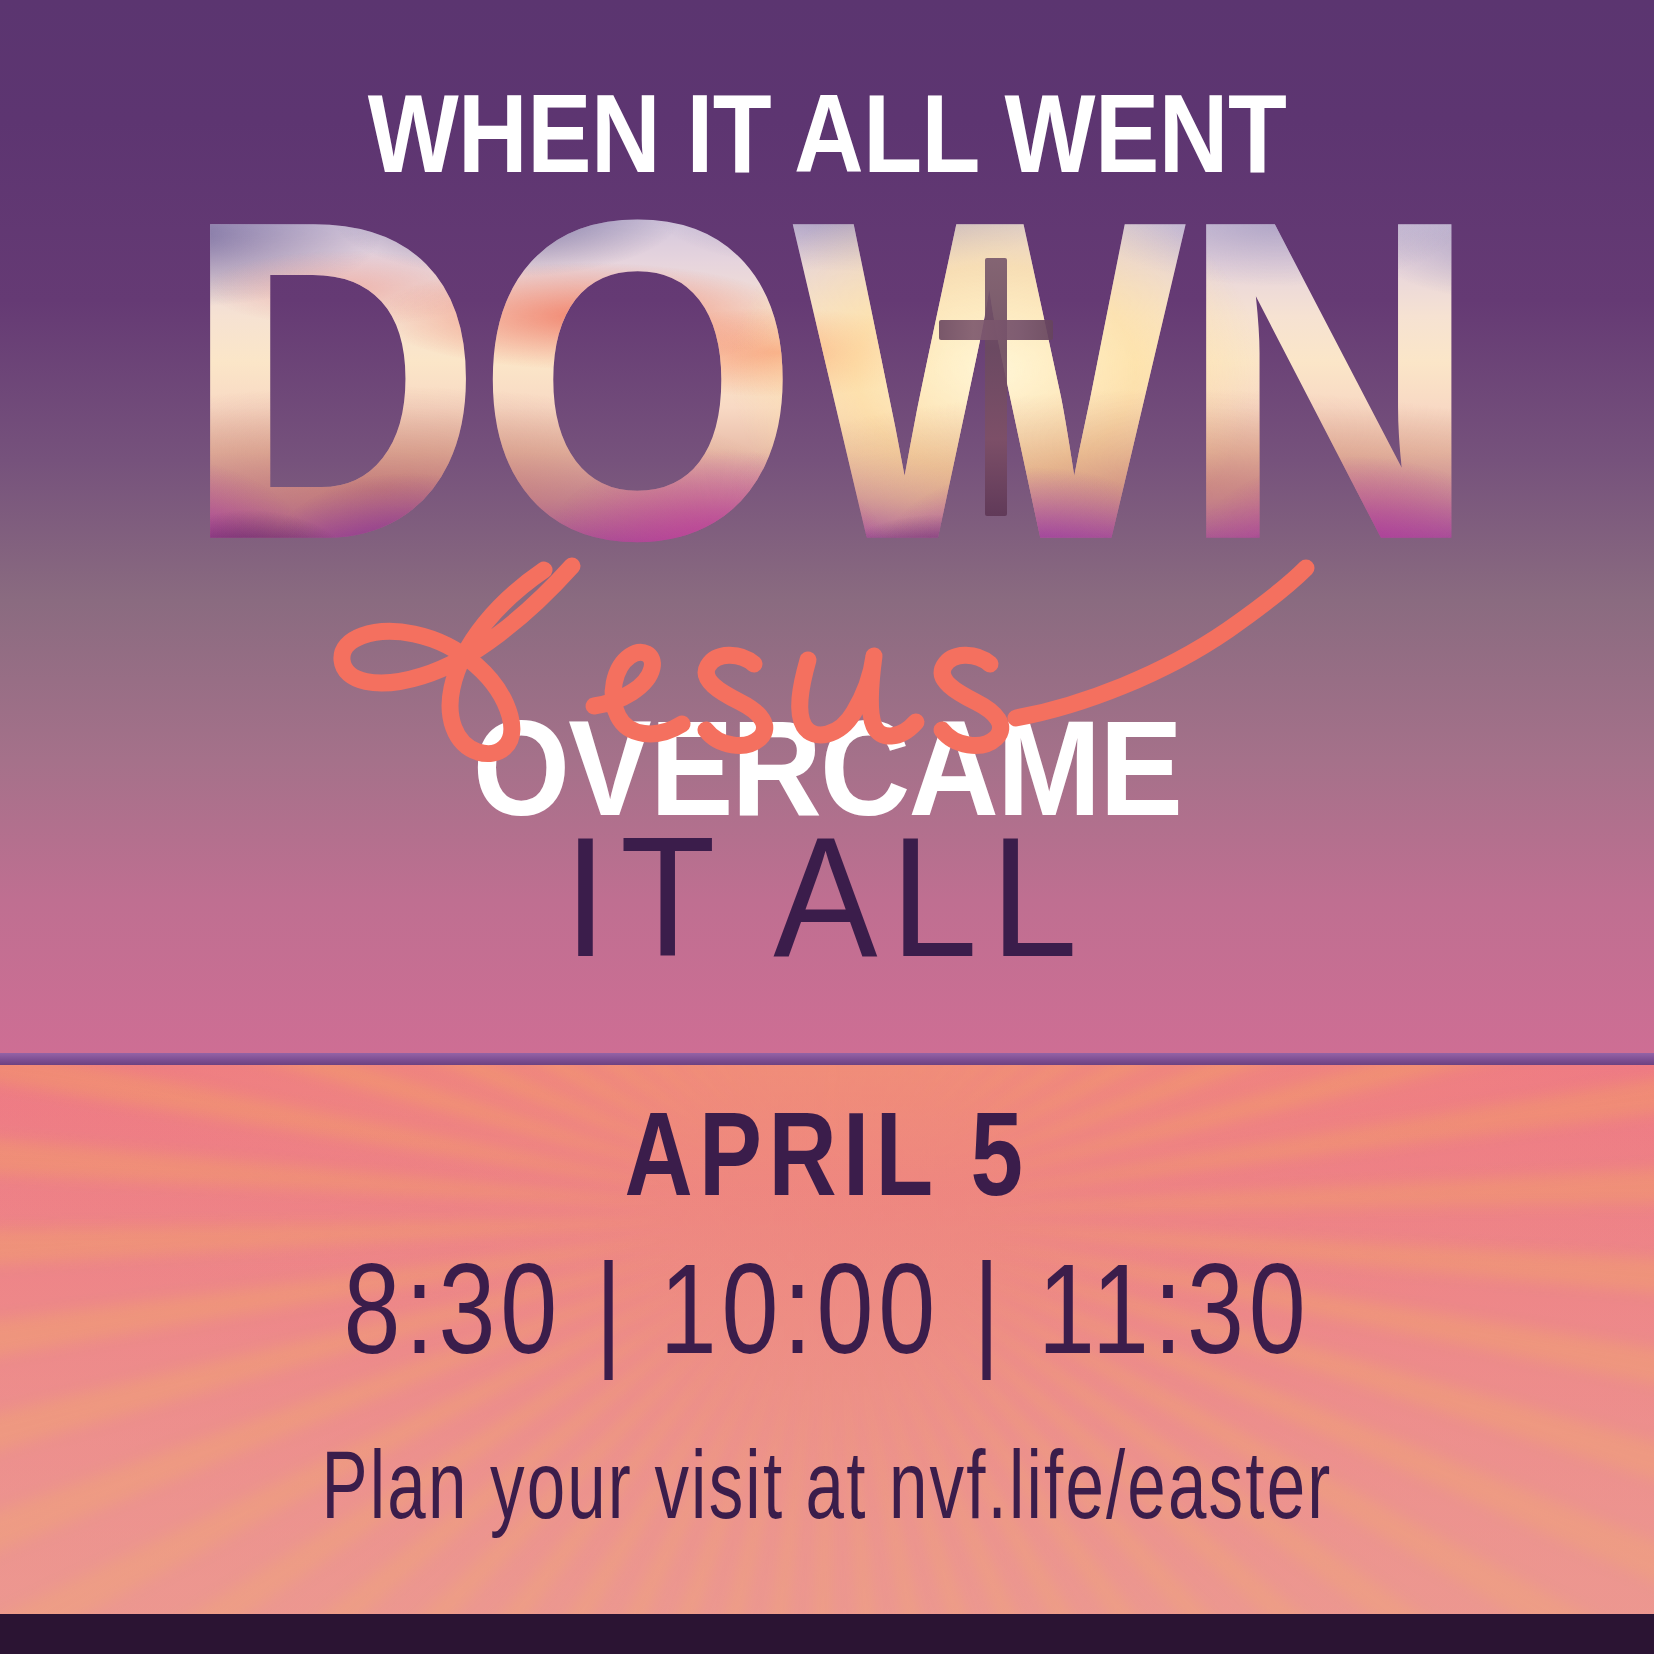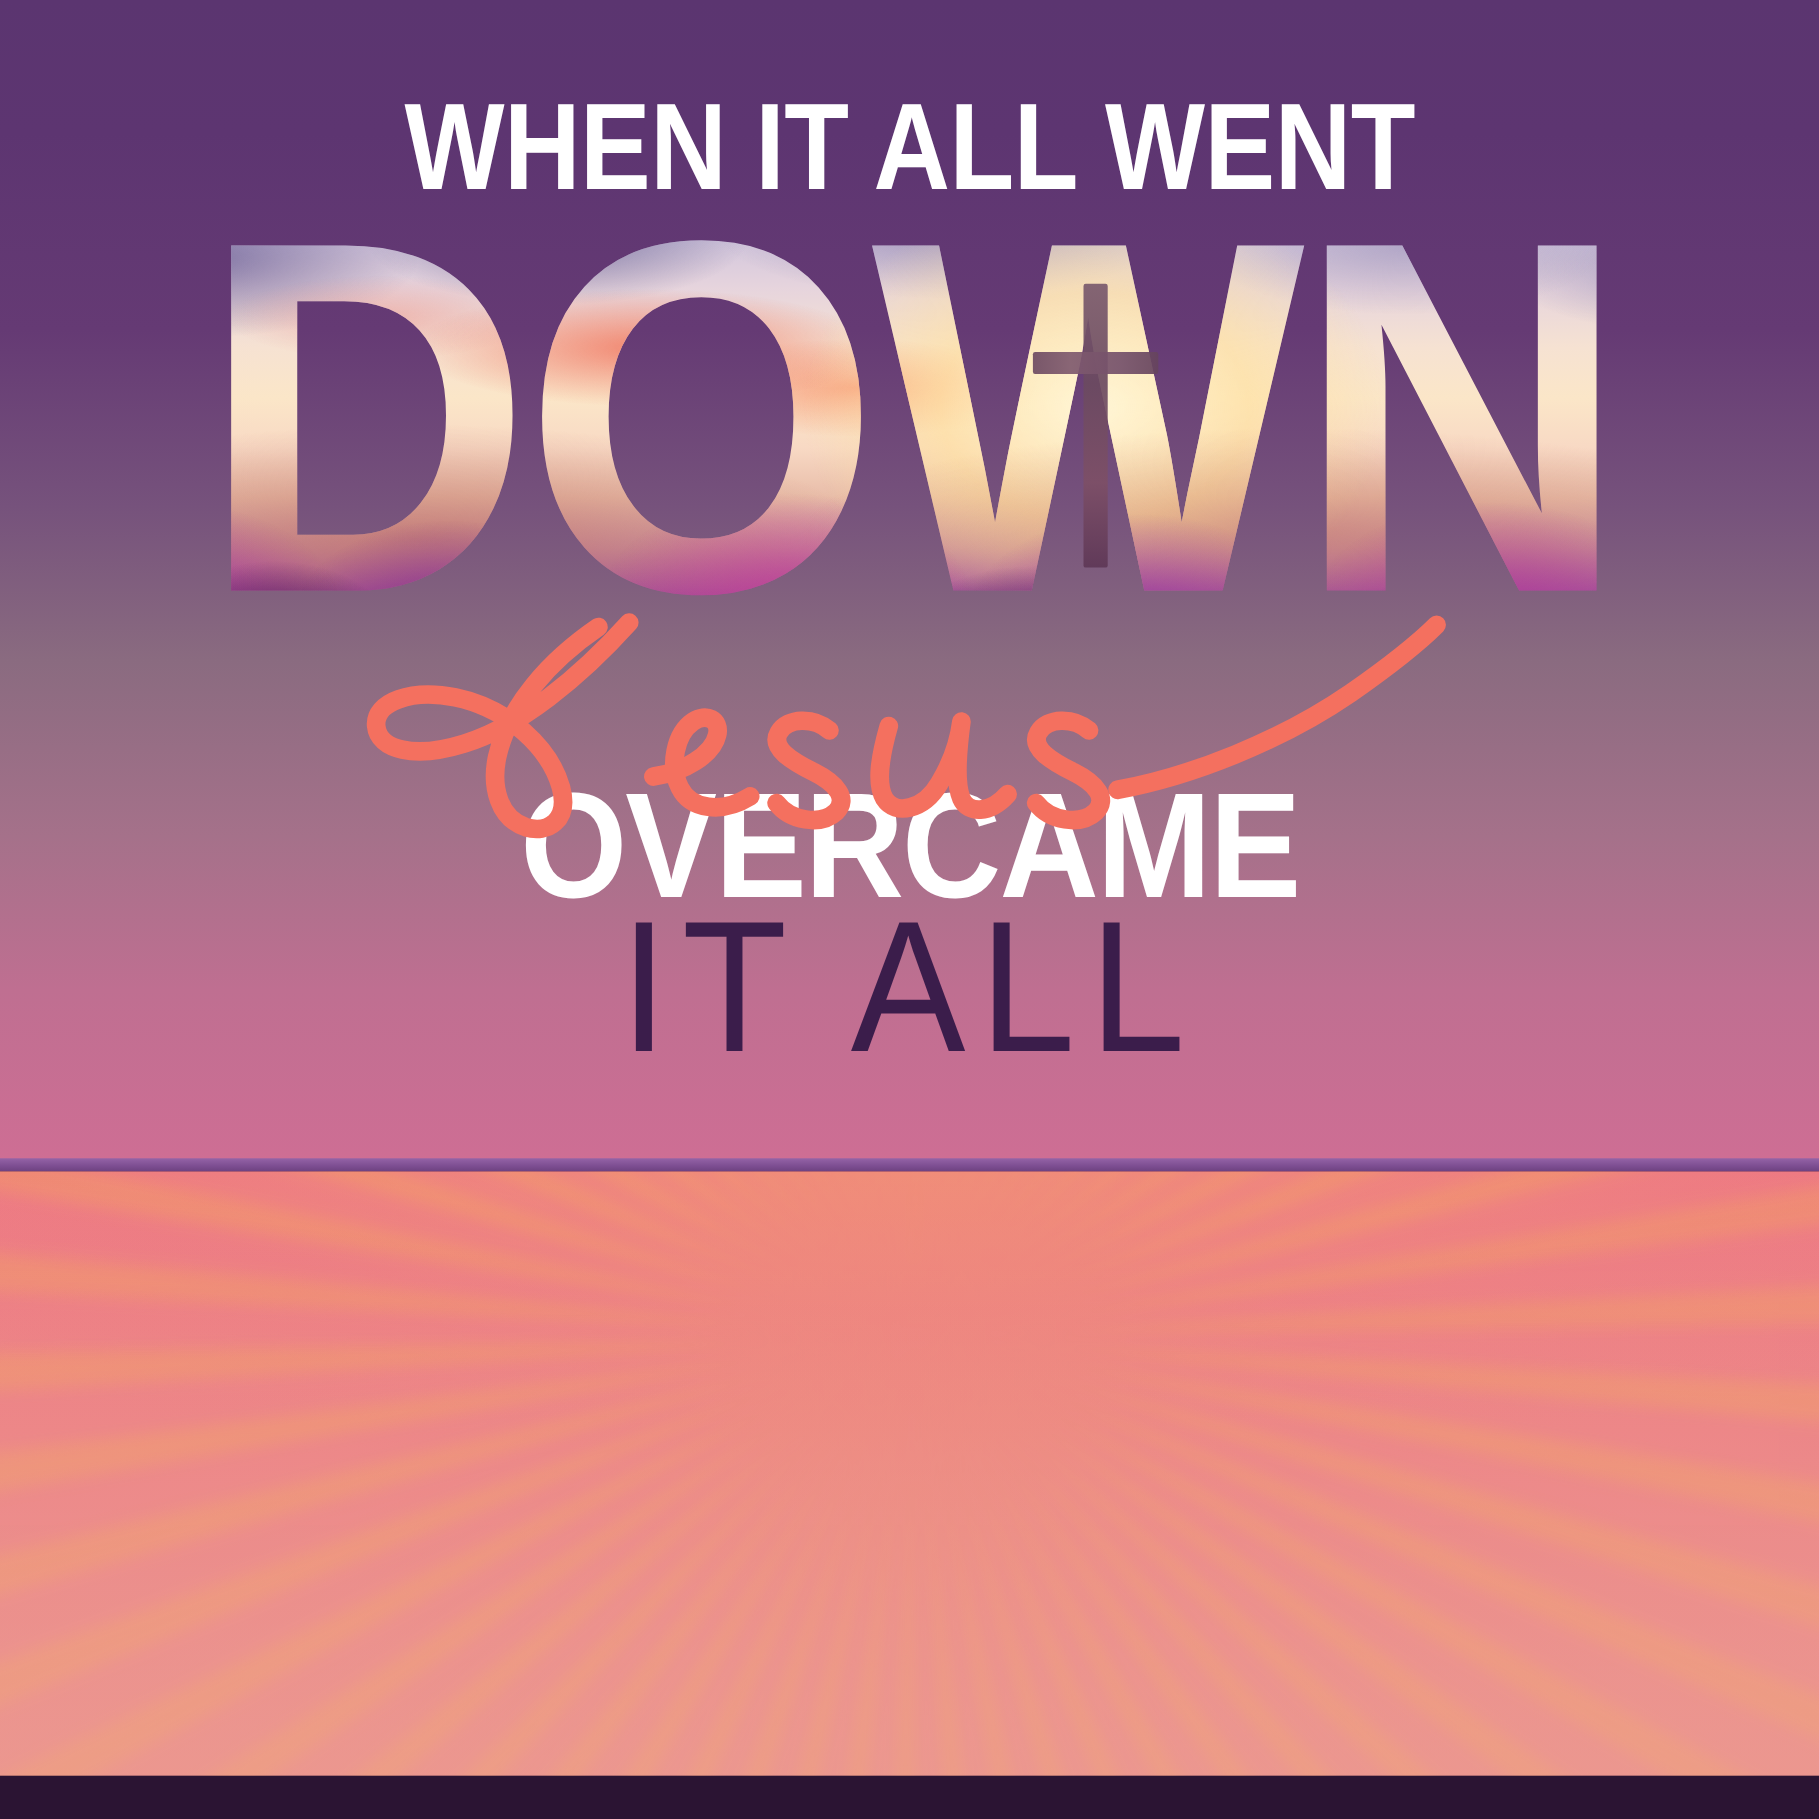--- a/index.html
+++ b/index.html
@@ -338,14 +338,21 @@
     <div class="line-itall">IT ALL</div>
   </div>
 
   <div class="divider"></div>
 
   <div class="bottom-panel">
     <div class="rays"></div>
     <div class="bottom-wash"></div>
   </div>
 
+  <div class="bottom-content">
+    <div class="date-line">APRIL 5</div>
+
+    <div class="times-line">8:30 | 10:00 | 11:30</div>
+
+    <div class="visit-line">Plan your visit at nvf.life/easter</div>
+  </div>
 
 </div>
 
 </body></html>

